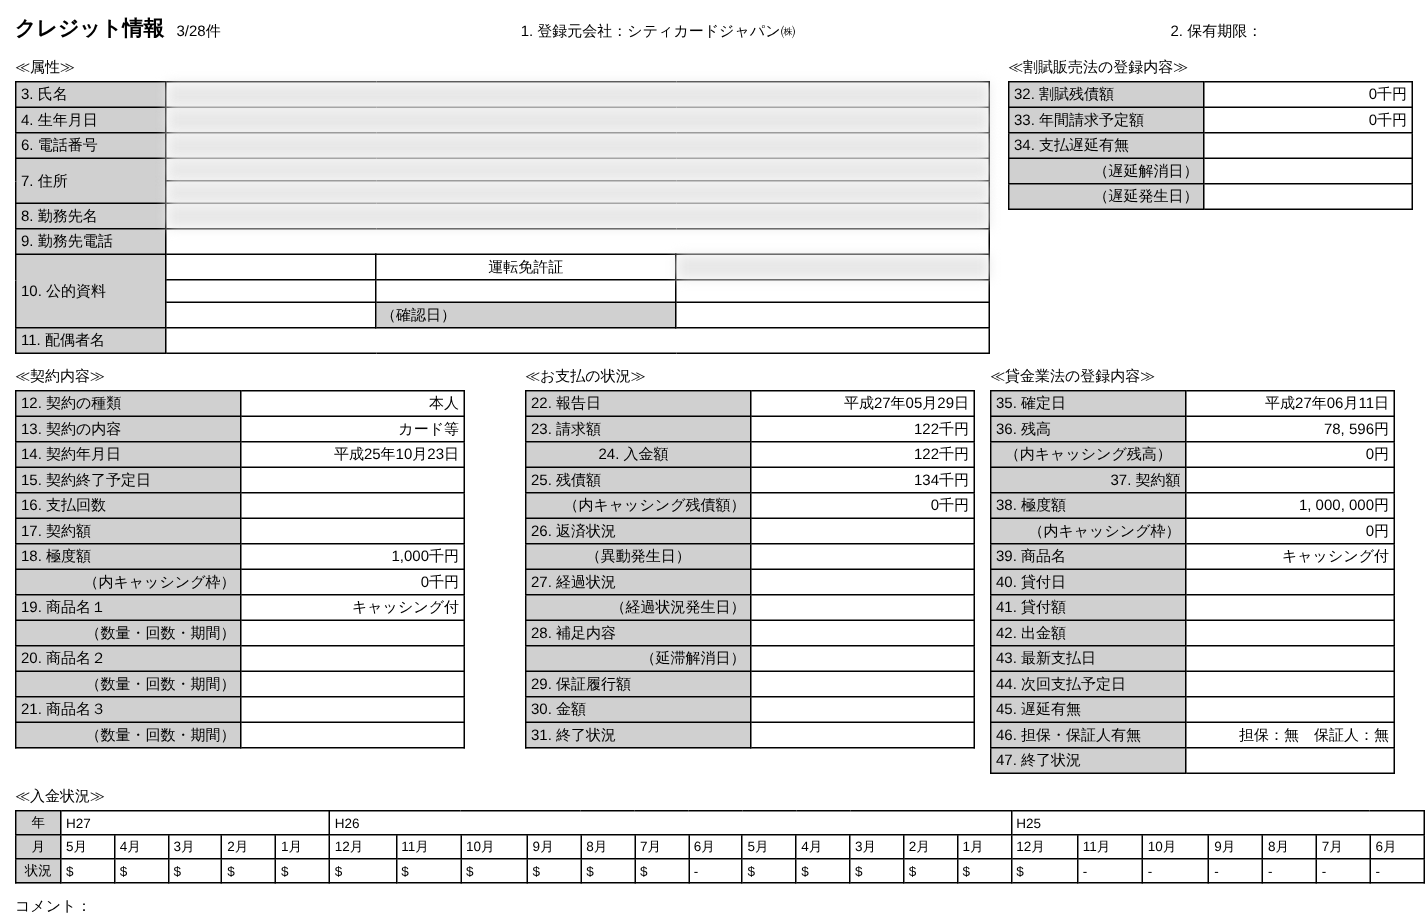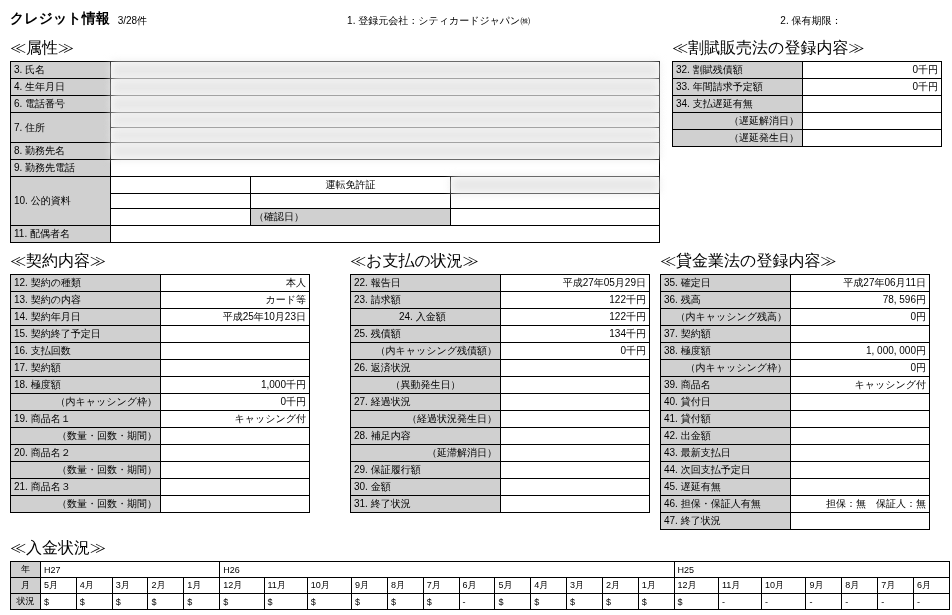--- a/index.html
+++ b/index.html
@@ -1,21 +1,21 @@
 <!DOCTYPE html>
 <html><head>
 <meta charset="utf-8">
 <style>
 * { box-sizing: border-box; margin: 0; padding: 0; }
 body { font-family: "MS Gothic", "Meiryo", sans-serif; font-size: 10px; background: #fff; padding: 10px; width: 952px; }
 .header { display: flex; align-items: flex-end; margin-bottom: 10px; }
 .title { font-size: 14px; font-weight: bold; margin-right: 8px; }
 .count { font-size: 10px; margin-right: 200px; }
 .reg-company { margin-right: 250px; }
-.section-header { font-size: 16px; margin-bottom: 2px; }
+.section-header { font-size: 10px; margin-bottom: 2px; }
 table { border-collapse: collapse; }
 td, th { border: 1px solid #000; padding: 1px 3px; font-size: 10px; height: 15px; vertical-align: middle; }
 .label-cell { background: #d0d0d0; text-align: left; }
 .value-cell { background: #fff; text-align: right; }
 .value-left { background: #fff; text-align: left; }
 .value-center { background: #fff; text-align: center; }
 .blur { filter: blur(4px); background: #e8e8e8; color: transparent; }
 .columns { display: flex; gap: 10px; align-items: flex-start; margin-bottom: 8px; }
 .col { flex: 0 0 auto; }
 .payment-table { width: 940px; }
@@ -254,25 +254,25 @@
       <tbody id="moneylending-rows">
           <tr>
             <td class="label-cell" style="width: 130px;">35. 確定日</td>
             <td class="value-cell">平成27年06月11日</td>
           </tr>
           <tr>
             <td class="label-cell" style="width: 130px;">36. 残高</td>
             <td class="value-cell">78, 596円</td>
           </tr>
           <tr>
-            <td class="label-cell" style="width: 130px; text-align: right;">（内キャッシング残高）</td>
+            <td class="label-cell" style="width: 130px; text-align: center;">（内キャッシング残高）</td>
             <td class="value-cell">0円</td>
           </tr>
           <tr>
-            <td class="label-cell" style="width: 130px;">37. 契約額</td>
+            <td class="label-cell" style="width: 130px; text-align: right;">37. 契約額</td>
             <td class="value-cell"></td>
           </tr>
           <tr>
             <td class="label-cell" style="width: 130px;">38. 極度額</td>
             <td class="value-cell">1, 000, 000円</td>
           </tr>
           <tr>
             <td class="label-cell" style="width: 130px; text-align: right;">（内キャッシング枠）</td>
             <td class="value-cell">0円</td>
           </tr>

